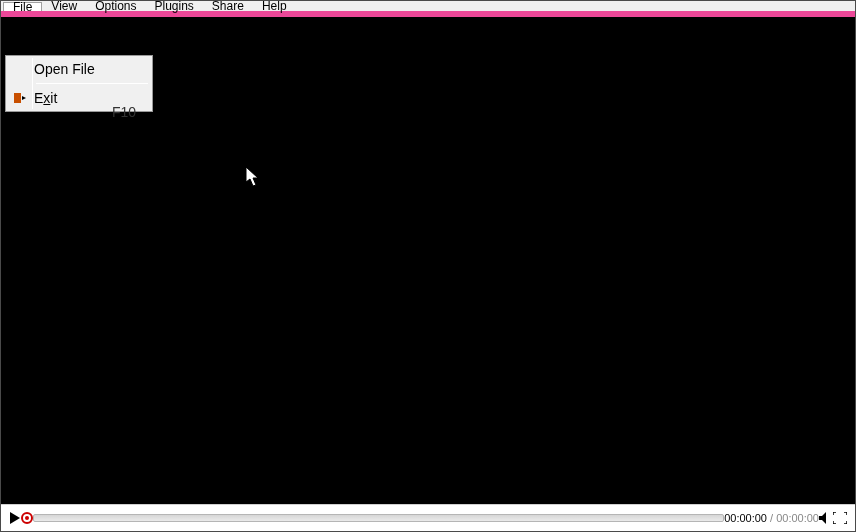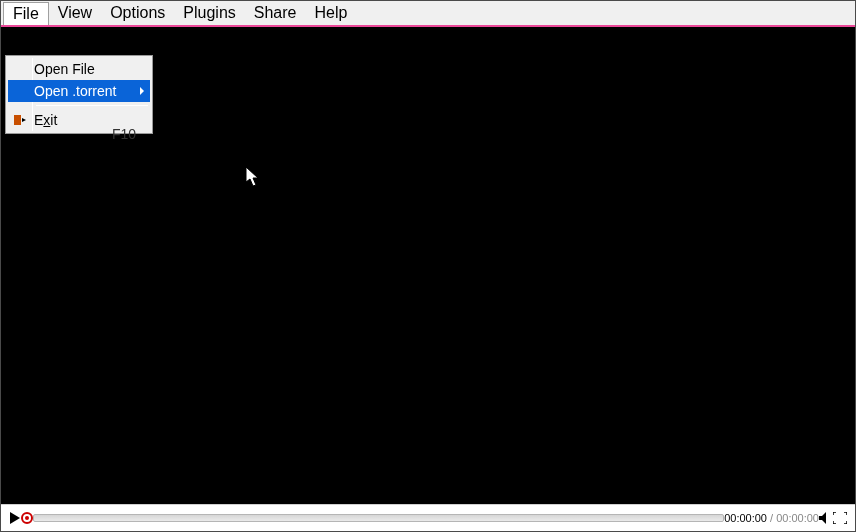--- a/index.html
+++ b/index.html
@@ -41,25 +41,25 @@
   .titlebar .title { font-weight: 400; }
   .titlebar .spacer { flex: 1; }
   .titlebar .ctl {
     width: 46px; height: 30px;
     display:flex; align-items:center; justify-content:center;
   }
   .titlebar .ctl svg { width:10px; height:10px; }
 
   
   .menubar {
-    height: 26px;
+    height: 16px;
     background: #f0f0f0;
-    border-bottom: 2px solid #ec4899;
+    border-bottom: 6px solid #ec4899;
     display: flex; align-items: stretch;
-    font-size: 16px;
+    font-size: 12px;
     padding-left: 2px;
   }
   .menubar .menu-item {
     padding: 0 9px;
     display:flex; align-items:center;
     cursor: default;
   }
   .menubar .menu-item.open {
     background: #fff;
     border: 1px solid #a0a0a0;
@@ -203,25 +203,20 @@
       </svg>
     </div>
   </div>
 
   <div class="dropdown" style="left:4px; top:54px; width:148px;">
     <div class="dd-gutter"></div>
     <div class="dd-row">
       <span class="dd-icon"></span>
       <span class="dd-label">Open File</span>
     </div>
-    <div class="dd-row highlight">
-      <span class="dd-icon"></span>
-      <span class="dd-label">Open .torrent</span>
-      <span class="dd-arrow"></span>
-    </div>
     <div class="sep"></div>
     <div class="dd-row">
       <span class="dd-icon">
         <svg width="14" height="14" viewBox="0 0 14 14">
           <rect x="0" y="2" width="7" height="10" fill="#c84f00"></rect>
           <polygon points="8,5 12,7 8,9" fill="#000"></polygon>
         </svg>
       </span>
       <span class="dd-label"><span>E</span><span class="ul">x</span><span>it</span></span>
       <span class="dd-short">F10</span>

